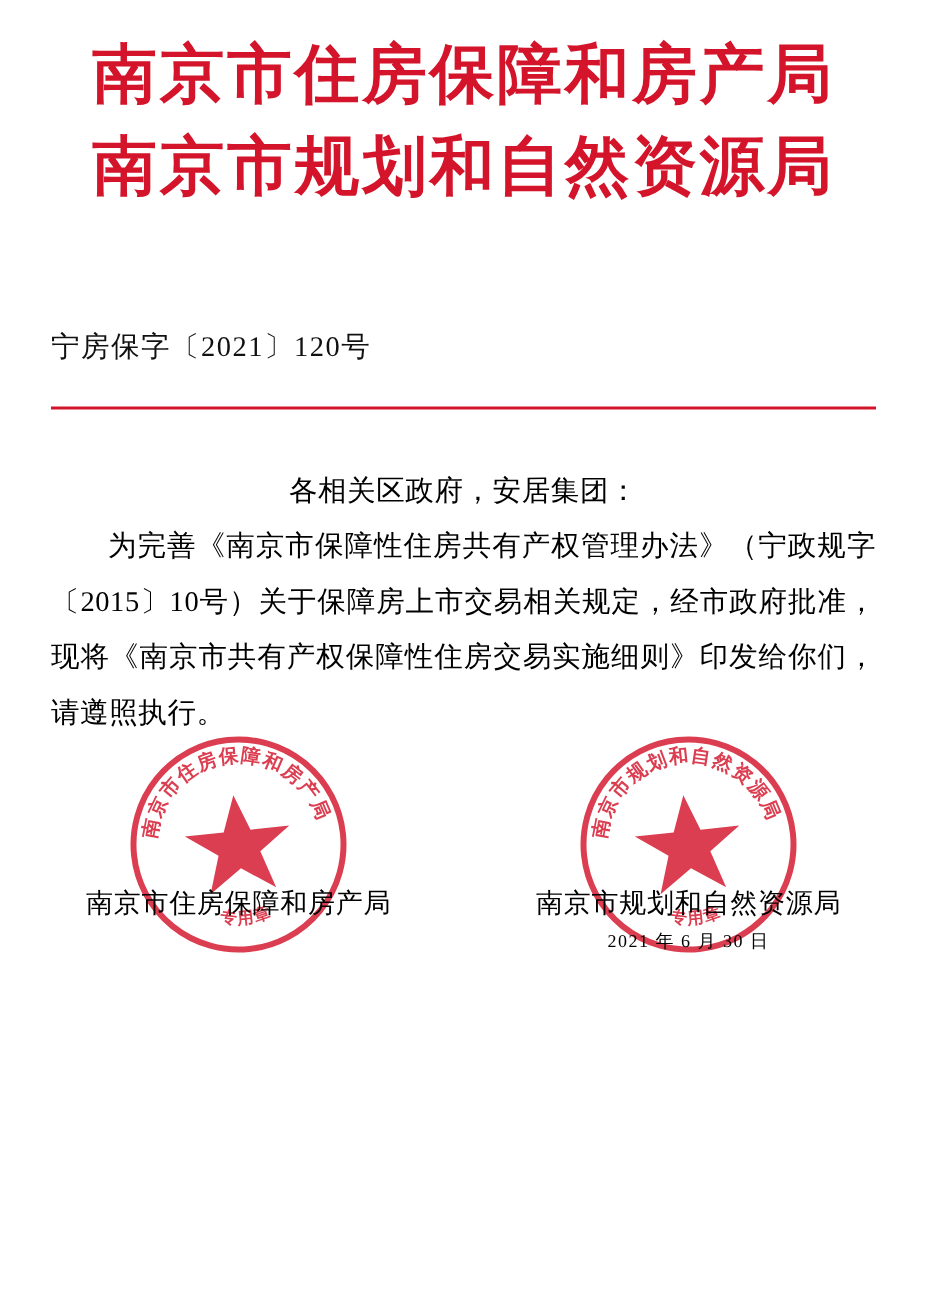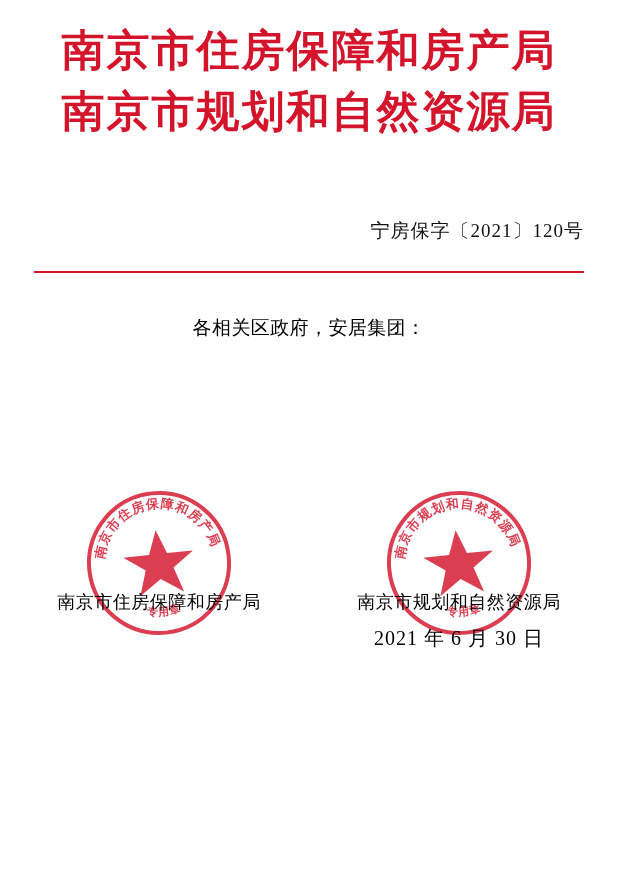--- a/index.html
+++ b/index.html
@@ -35,21 +35,21 @@
     font-size: 43px;
     letter-spacing: 2px;
     line-height: 1.42;
     white-space: nowrap;
     font-family: "Liberation Serif", "DejaVu Serif", serif;
   }
 
   
   .doc-number-wrap {
     margin-top: 76px;
-    text-align: right;
+    text-align: left;
   }
   .doc-number {
     font-size: 19px;
     letter-spacing: 1px;
     color: #111;
   }
 
   
   .red-rule {
     margin-top: 27px;
@@ -109,25 +109,25 @@
   .sign-name {
     font-size: 18px;
     letter-spacing: 0.5px;
     white-space: nowrap;
     position: absolute;
     bottom: 46px;
     left: 50%;
     transform: translateX(-50%);
   }
   .sign-date {
-    font-size: 20px;
+    font-size: 12px;
     letter-spacing: 1px;
     white-space: nowrap;
     position: absolute;
-    bottom: 8px;
+    bottom: 24px;
     left: 50%;
     transform: translateX(-50%);
     margin-top: 44px;
   }
 
   
   .seal {
     position: absolute;
     width: 150px;
     height: 150px;
@@ -159,20 +159,21 @@
 
   <div class="doc-number-wrap">
     <span class="doc-number">宁房保字〔2021〕120号</span>
   </div>
 
   <div class="red-rule"></div>
 
 
   <div class="body-block">
     <span class="salutation">各相关区政府，安居集团：</span>
+    <span class="para">为完善《南京市保障性住房共有产权管理办法》（宁政规字〔2015〕10号）关于保障房上市交易相关规定，经市政府批准，现将《南京市共有产权保障性住房交易实施细则》印发给你们，请遵照执行。</span>
   </div>
 
   <div class="sign-area">
 
     <div class="sign-col left">
       <div class="seal">
         <svg viewBox="0 0 150 150" width="150" height="150" xmlns="http://www.w3.org/2000/svg" aria-hidden="true">
           <circle cx="75" cy="75" r="70" fill="none" stroke="#d4142a" stroke-width="4"></circle>
           <polygon points="75,42 84,66 110,66 89,81 97,106 75,91 53,106 61,81 40,66 66,66" fill="#d4142a"></polygon>
           <path id="arcL" d="M 20 75 A 55 55 0 0 1 130 75" fill="none"></path>

